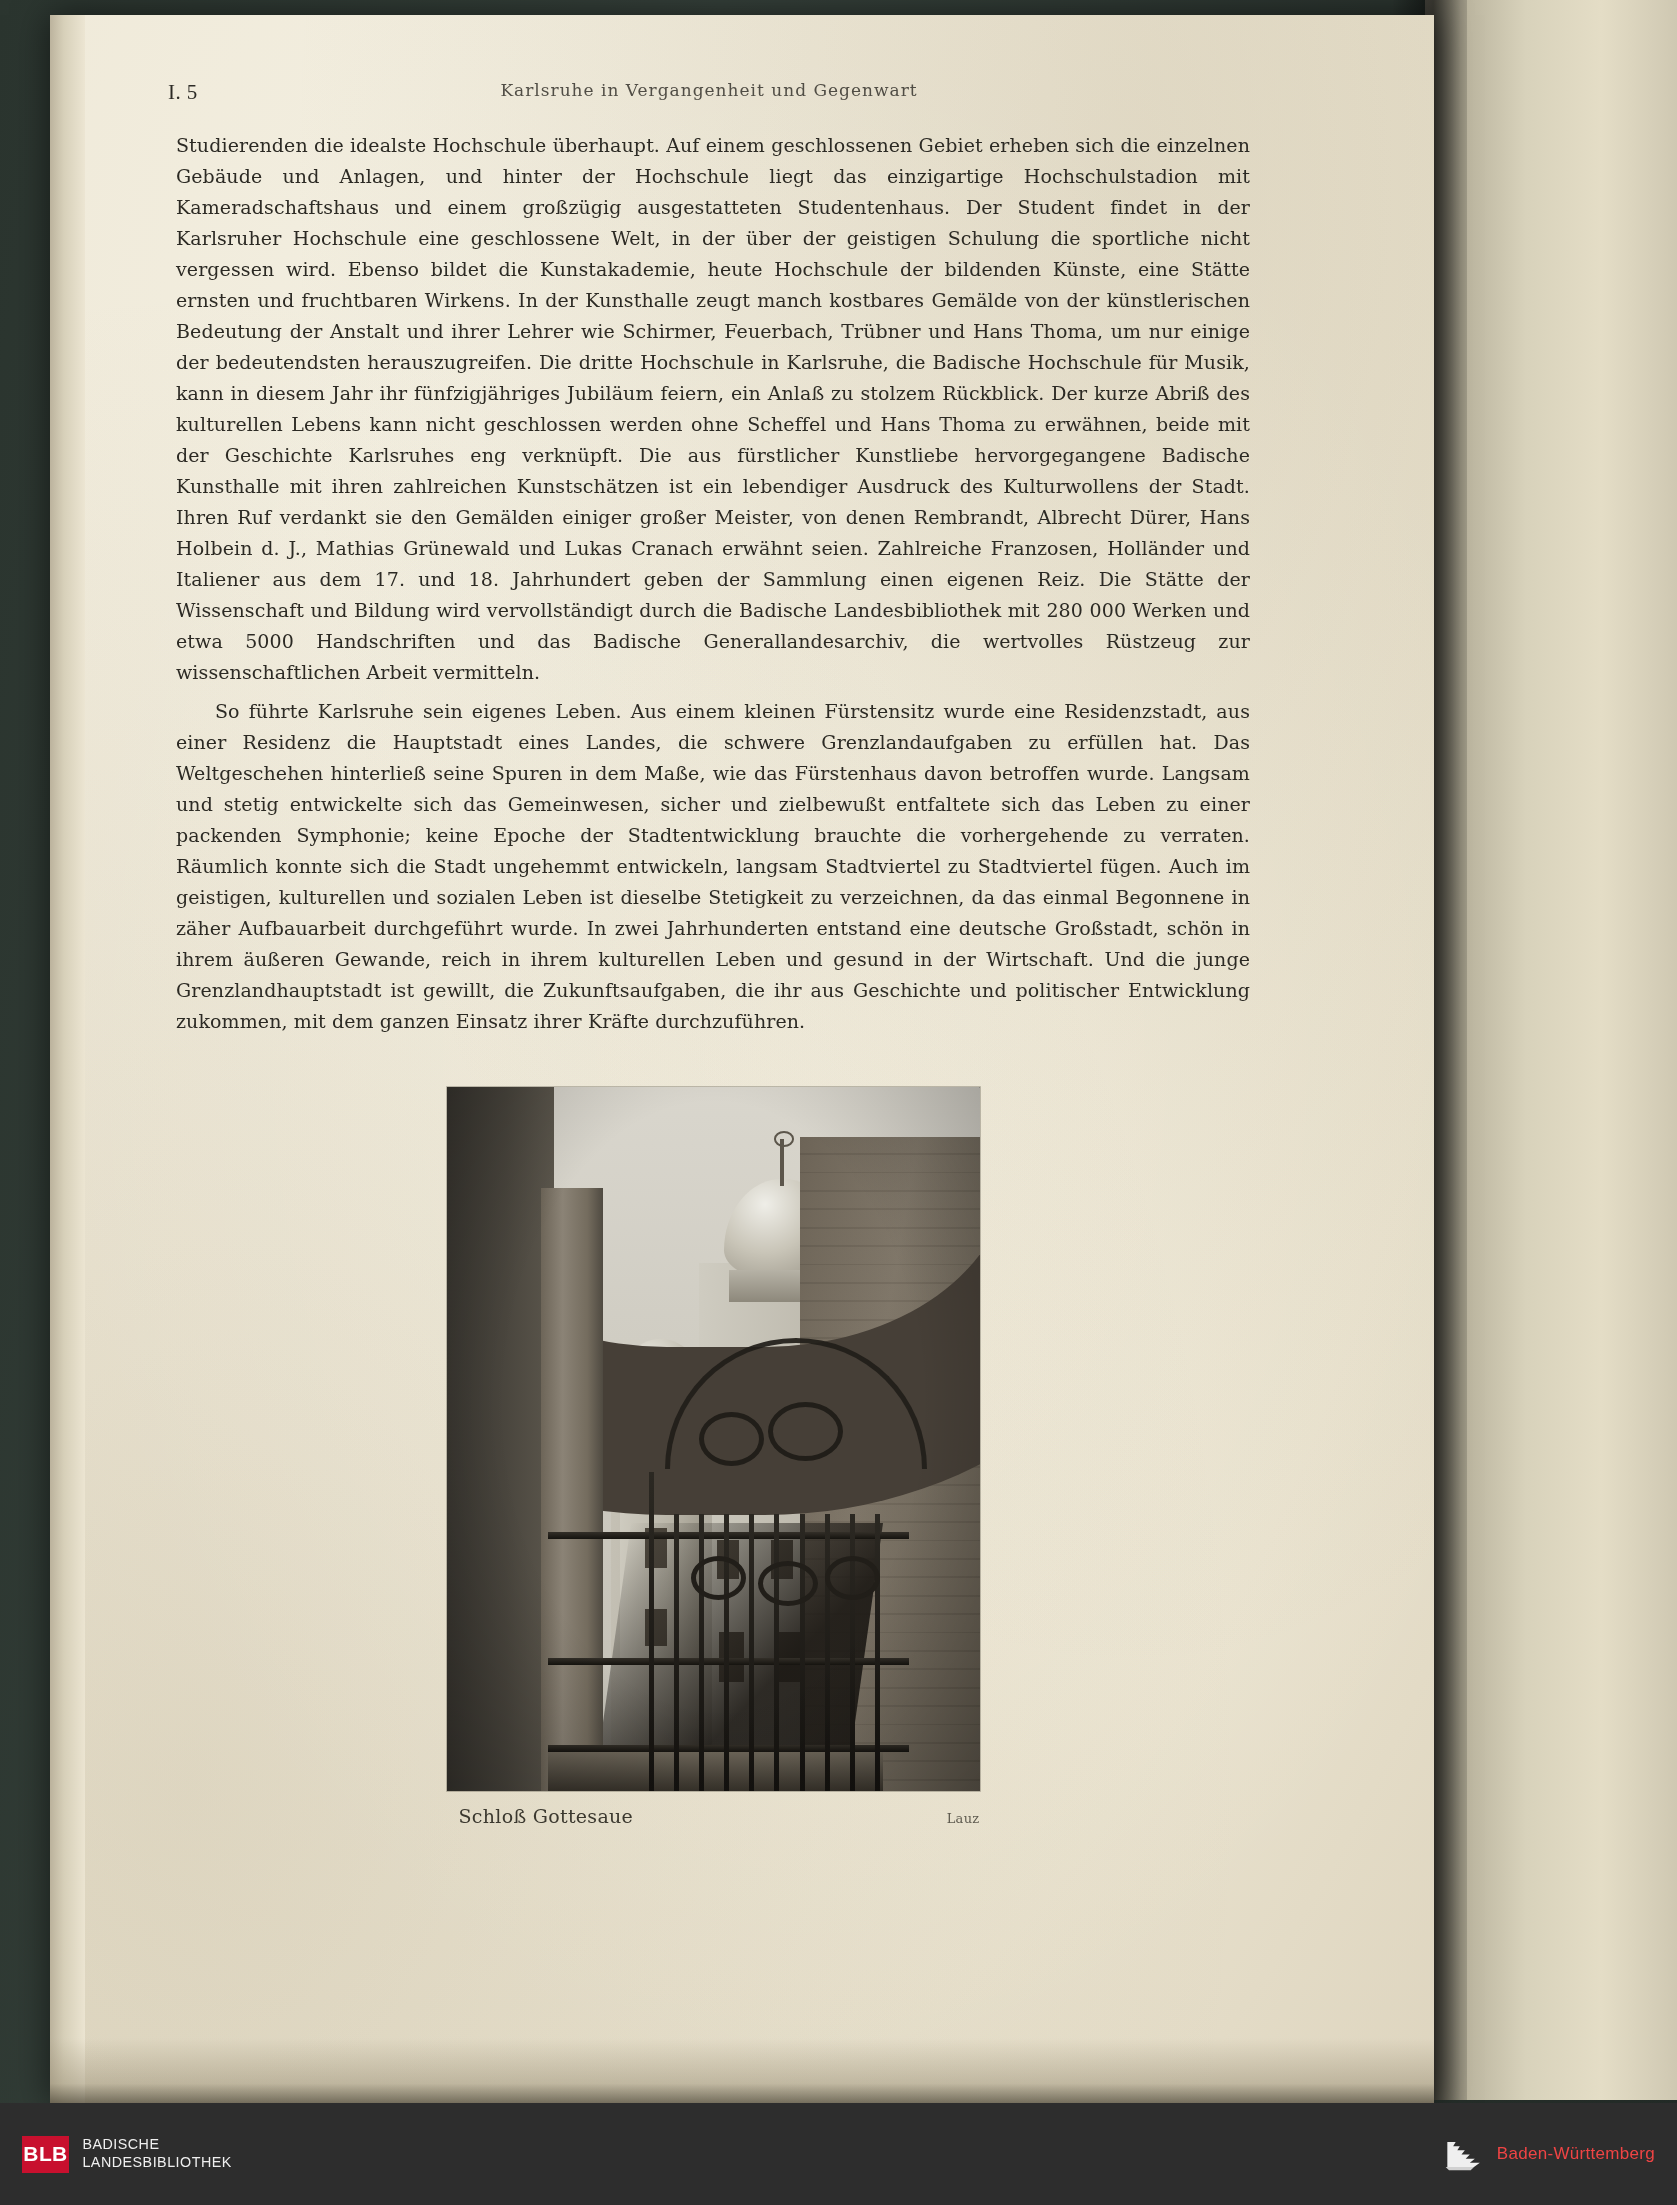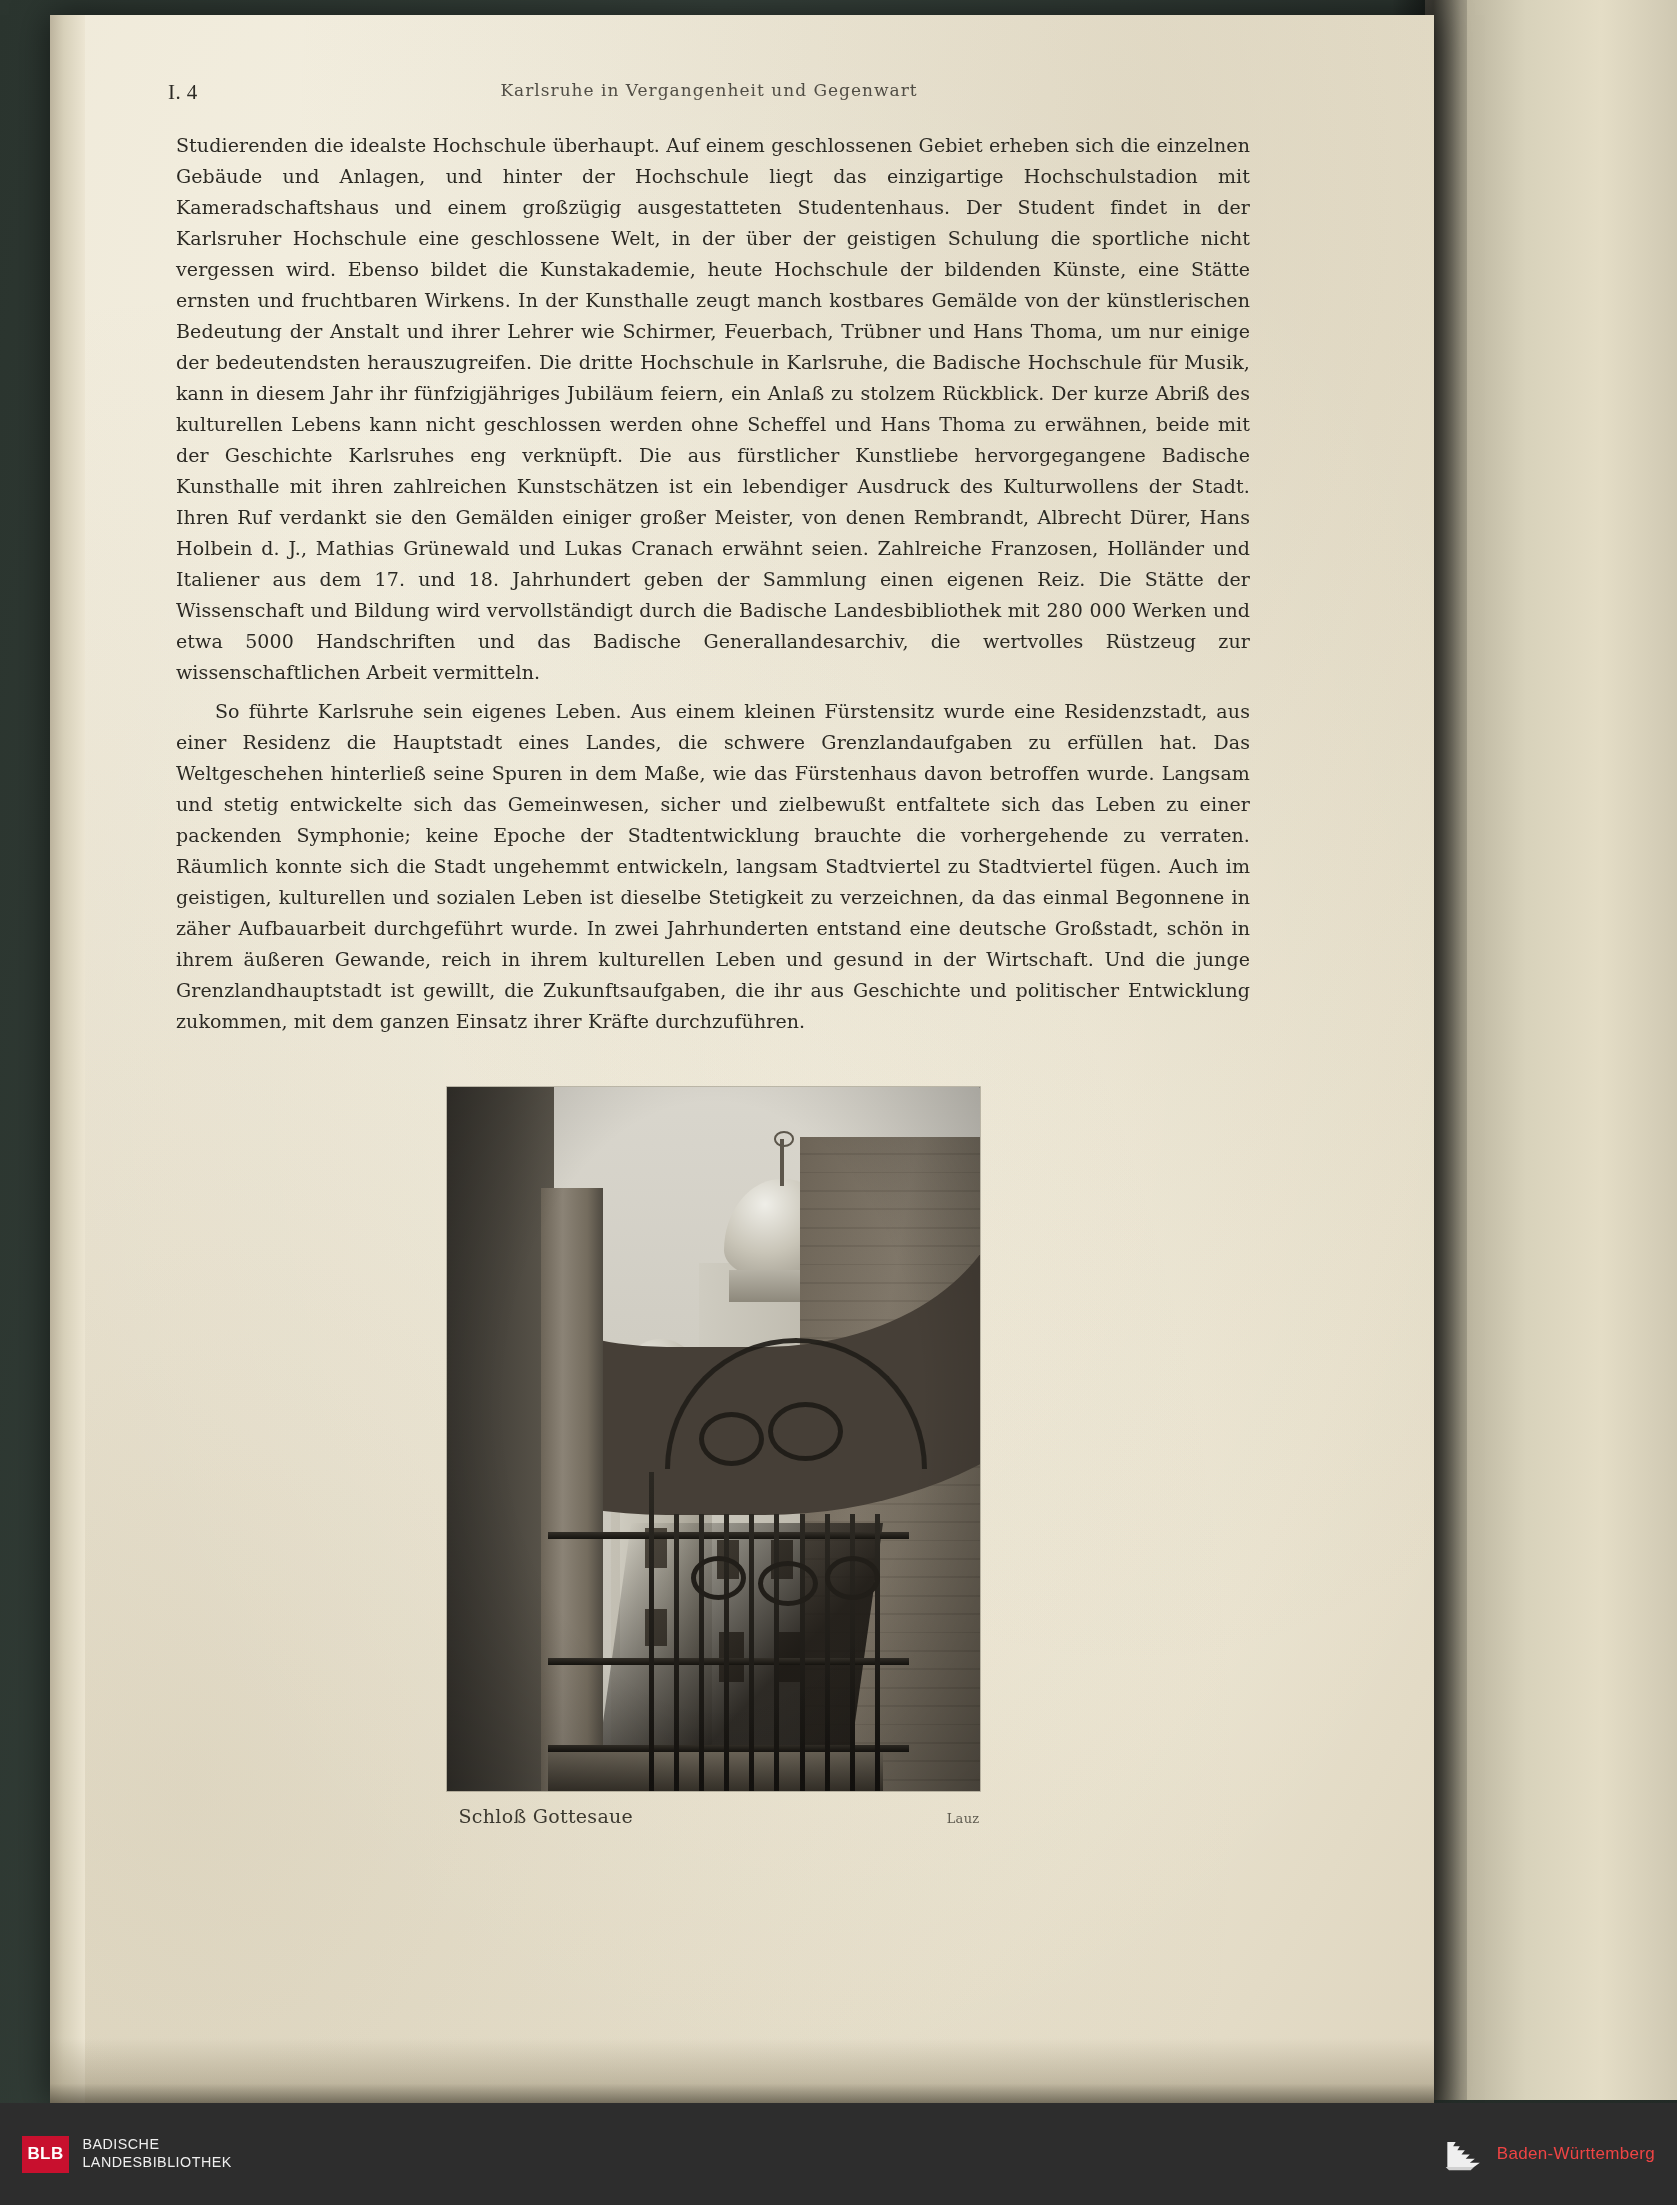--- a/index.html
+++ b/index.html
@@ -262,21 +262,21 @@
     padding: 0 22px;
     box-sizing: border-box;
   }
   .brand-left { display:flex; align-items:center; gap:13.4px; }
   .blb-logo {
     width: 47px; height: 37px;
     background: #c8102e;
     color: #fff;
     font-family: "Liberation Sans", sans-serif;
     font-weight: bold;
-    font-size: 17px;
+    font-size: 21px;
     display:flex; align-items:center; justify-content:center;
     letter-spacing: 0.4px;
   }
   .blb-text {
     font-family: "Liberation Sans", sans-serif;
     color: #efefef;
     font-size: 14.3px;
     line-height: 17.6px;
     letter-spacing: 0.5px;
   }
@@ -301,21 +301,21 @@
 <div class="right-page"></div>
 <div class="gutter-shadow"></div>
 
 <div class="page"></div>
 <div class="page-edge-left"></div>
 <div class="page-edge-bottom"></div>
 
 <div class="content">
 
   <div class="head-row">
-    <span class="folio">I. 4</span>
+    <span class="folio">I. 5</span>
     <span class="running-title">Karlsruhe in Vergangenheit und Gegenwart</span>
   </div>
 
   <div class="body-text">
     <p>Studierenden die idealste Hochschule überhaupt. Auf einem geschlossenen Gebiet erheben sich die einzelnen Gebäude und Anlagen, und hinter der Hochschule liegt das einzigartige Hochschulstadion mit Kameradschaftshaus und einem großzügig ausgestatteten Studentenhaus. Der Student findet in der Karlsruher Hochschule eine geschlossene Welt, in der über der geistigen Schulung die sportliche nicht vergessen wird. Ebenso bildet die Kunstakademie, heute Hochschule der bildenden Künste, eine Stätte ernsten und fruchtbaren Wirkens. In der Kunsthalle zeugt manch kostbares Gemälde von der künstlerischen Bedeutung der Anstalt und ihrer Lehrer wie Schirmer, Feuerbach, Trübner und Hans Thoma, um nur einige der bedeutendsten herauszugreifen. Die dritte Hochschule in Karlsruhe, die Badische Hochschule für Musik, kann in diesem Jahr ihr fünfzigjähriges Jubiläum feiern, ein Anlaß zu stolzem Rückblick. Der kurze Abriß des kulturellen Lebens kann nicht geschlossen werden ohne Scheffel und Hans Thoma zu erwähnen, beide mit der Geschichte Karlsruhes eng verknüpft. Die aus fürstlicher Kunstliebe hervorgegangene Badische Kunsthalle mit ihren zahlreichen Kunstschätzen ist ein lebendiger Ausdruck des Kulturwollens der Stadt. Ihren Ruf verdankt sie den Gemälden einiger großer Meister, von denen Rembrandt, Albrecht Dürer, Hans Holbein d. J., Mathias Grünewald und Lukas Cranach erwähnt seien. Zahlreiche Franzosen, Holländer und Italiener aus dem 17. und 18. Jahrhundert geben der Sammlung einen eigenen Reiz. Die Stätte der Wissenschaft und Bildung wird vervollständigt durch die Badische Landesbibliothek mit 280 000 Werken und etwa 5000 Handschriften und das Badische Generallandesarchiv, die wertvolles Rüstzeug zur wissenschaftlichen Arbeit vermitteln.</p>
     <p>So führte Karlsruhe sein eigenes Leben. Aus einem kleinen Fürstensitz wurde eine Residenzstadt, aus einer Residenz die Hauptstadt eines Landes, die schwere Grenzlandaufgaben zu erfüllen hat. Das Weltgeschehen hinterließ seine Spuren in dem Maße, wie das Fürstenhaus davon betroffen wurde. Langsam und stetig entwickelte sich das Gemeinwesen, sicher und zielbewußt entfaltete sich das Leben zu einer packenden Symphonie; keine Epoche der Stadtentwicklung brauchte die vorhergehende zu verraten. Räumlich konnte sich die Stadt ungehemmt entwickeln, langsam Stadtviertel zu Stadtviertel fügen. Auch im geistigen, kulturellen und sozialen Leben ist dieselbe Stetigkeit zu verzeichnen, da das einmal Begonnene in zäher Aufbauarbeit durchgeführt wurde. In zwei Jahrhunderten entstand eine deutsche Großstadt, schön in ihrem äußeren Gewande, reich in ihrem kulturellen Leben und gesund in der Wirtschaft. Und die junge Grenzlandhauptstadt ist gewillt, die Zukunftsaufgaben, die ihr aus Geschichte und politischer Entwicklung zukommen, mit dem ganzen Einsatz ihrer Kräfte durchzuführen.</p>
   </div>
 
   <figure class="plate">
     <div class="plate-img">

